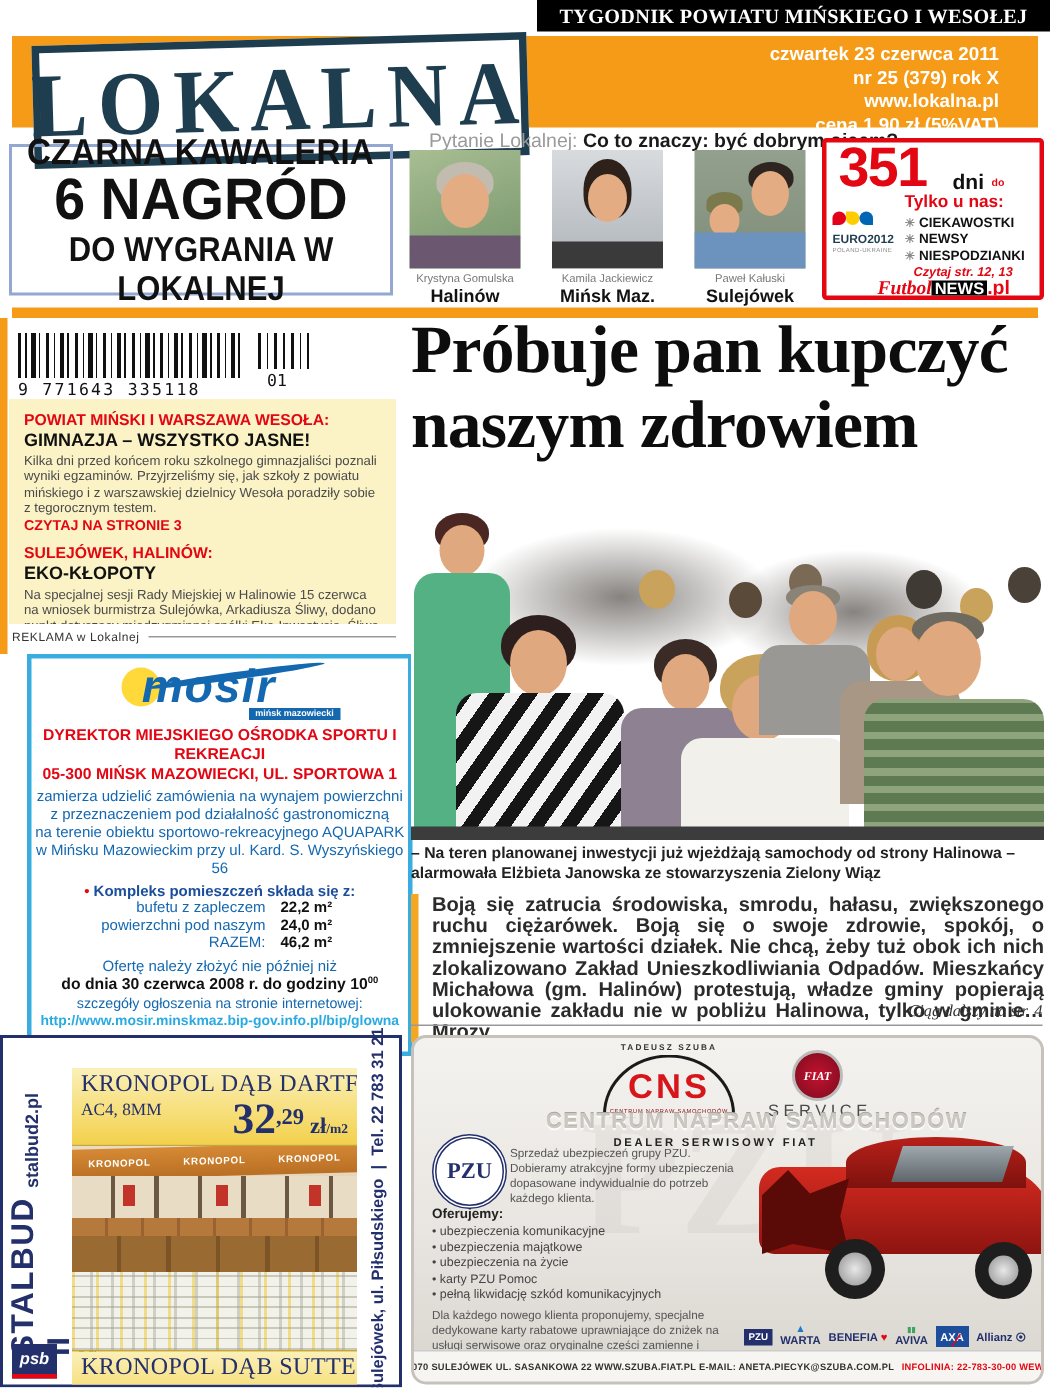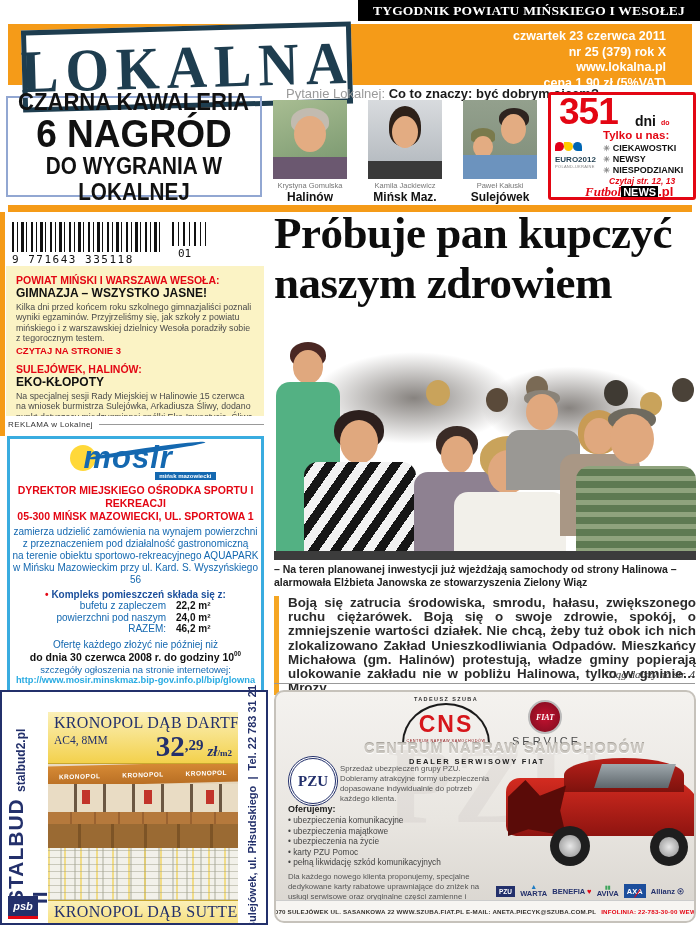--- a/index.html
+++ b/index.html
@@ -81,21 +81,21 @@
   .t-title{font-weight:bold;font-size:12px;color:#111;line-height:13px;margin:1px 0 2px;}
   .t-body{font-size:8.8px;line-height:10.3px;color:#4a4a4a;}
   .t-cta{color:#E30613;font-weight:bold;font-size:9.5px;margin-top:2px;}
   .teaser+.teaser{margin-top:7px;}
 
   .reklama-row{left:8px;top:420px;width:256px;display:flex;align-items:center;gap:6px;}
   .reklama-label{font-size:8px;color:#333;letter-spacing:.4px;white-space:nowrap;}
   .reklama-line{flex:1;border-top:1px solid #999;height:0;}
 
   
-  .mosir-box{left:7px;top:436px;width:257px;height:268px;border:3px solid #39ACE0;box-sizing:border-box;
+  .mosir-box{left:18px;top:436px;width:257px;height:268px;border:3px solid #39ACE0;box-sizing:border-box;
              text-align:center;padding-top:3px;overflow:hidden;}
   .mosir-logo{position:relative;width:160px;height:42px;margin:0 auto;}
   .mosir-sun{position:absolute;left:14px;top:3px;width:26px;height:26px;border-radius:50%;background:#FFD839;}
   .mosir-word{position:absolute;left:28px;top:-2px;font-size:31px;font-weight:bold;font-style:italic;
               color:#1468B0;letter-spacing:1px;}
   .mosir-swoosh{position:absolute;left:30px;top:6px;width:120px;height:5px;background:#1468B0;
                 transform:rotate(-8deg);border-radius:50%;}
   .mosir-tag{position:absolute;right:0;top:30px;background:#1468B0;color:#fff;font-size:6px;padding:1px 4px;font-weight:bold;}
   .mosir-red{color:#E30613;font-weight:bold;font-size:10.5px;line-height:13px;}
   .mosir-blue{color:#1468B0;font-size:10px;line-height:12px;margin-top:3px;}
@@ -127,21 +127,21 @@
              padding:2px 6px;box-sizing:border-box;font-family:"Liberation Serif",serif;color:#23306B;}
   .kr-top{height:52px;}
   .kr-bottom{height:45px;border-top:1px solid #C8A72D;border-bottom:none;}
   .kr-product{font-size:16px;letter-spacing:.3px;white-space:nowrap;}
   .kr-row{display:flex;align-items:flex-start;justify-content:space-between;}
   .kr-spec{font-size:11.5px;margin-top:2px;}
   .kr-promo{color:#E30613;font-weight:bold;font-size:10.5px;font-family:"Liberation Sans",sans-serif;margin-top:1px;}
   .kr-price{font-weight:bold;white-space:nowrap;line-height:26px;}
   .kr-int{font-size:29px;}
   .kr-dec{font-size:15px;vertical-align:super;}
-  .kr-unit{font-size:15px;font-style:italic;}
+  .kr-unit{font-size:15px;}
   .kr-per{font-size:9px;}
   .kr-photo1{height:60px;position:relative;overflow:hidden;background:linear-gradient(#EADBC2,#DCC9A9);}
   .kr-awning{position:absolute;left:0;right:0;top:0;height:20px;background:linear-gradient(180deg,#D68A35,#B96F24);
              display:flex;align-items:center;justify-content:space-around;transform:skewY(-1.5deg);}
   .kr-awning span{color:#fff;font-size:6.5px;font-weight:bold;letter-spacing:.5px;}
   .kr-windows{position:absolute;left:0;right:0;top:20px;height:28px;
      background:repeating-linear-gradient(90deg,#E9DCC4 0 26px,#6B5742 26px 29px),linear-gradient(#EFE3CC,#E0D0B2);}
   .kr-poster{position:absolute;width:8px;height:14px;background:#C2342A;top:26px;}
   .kr-floor1{position:absolute;left:0;right:0;bottom:0;height:12px;
      background:repeating-linear-gradient(90deg,#B5793C 0 22px,#9A6230 22px 24px);}
@@ -363,21 +363,21 @@
       </div>
       <div class="mosir-row">
         <span class="lab">powierzchni pod naszym</span>
         <span class="val">24,0 m²</span>
       </div>
       <div class="mosir-row">
         <span class="lab">RAZEM:</span>
         <span class="val">46,2 m²</span>
       </div>
     </div>
-    <div class="mosir-deadline1">Ofertę każdego złożyć nie później niż</div>
+    <div class="mosir-deadline1">Ofertę należy złożyć nie później niż</div>
     <div class="mosir-deadline2">
       <span>do dnia 30 czerwca 2008 r. do godziny 10</span><sup>00</sup>
     </div>
     <div class="mosir-details">szczegóły ogłoszenia na stronie internetowej:</div>
     <div class="mosir-url">http://www.mosir.minskmaz.bip-gov.info.pl/bip/glowna</div>
 
   </div>
 
   <div class="abs stalbud">
     <div class="sb-site vtext">stalbud2.pl</div>

